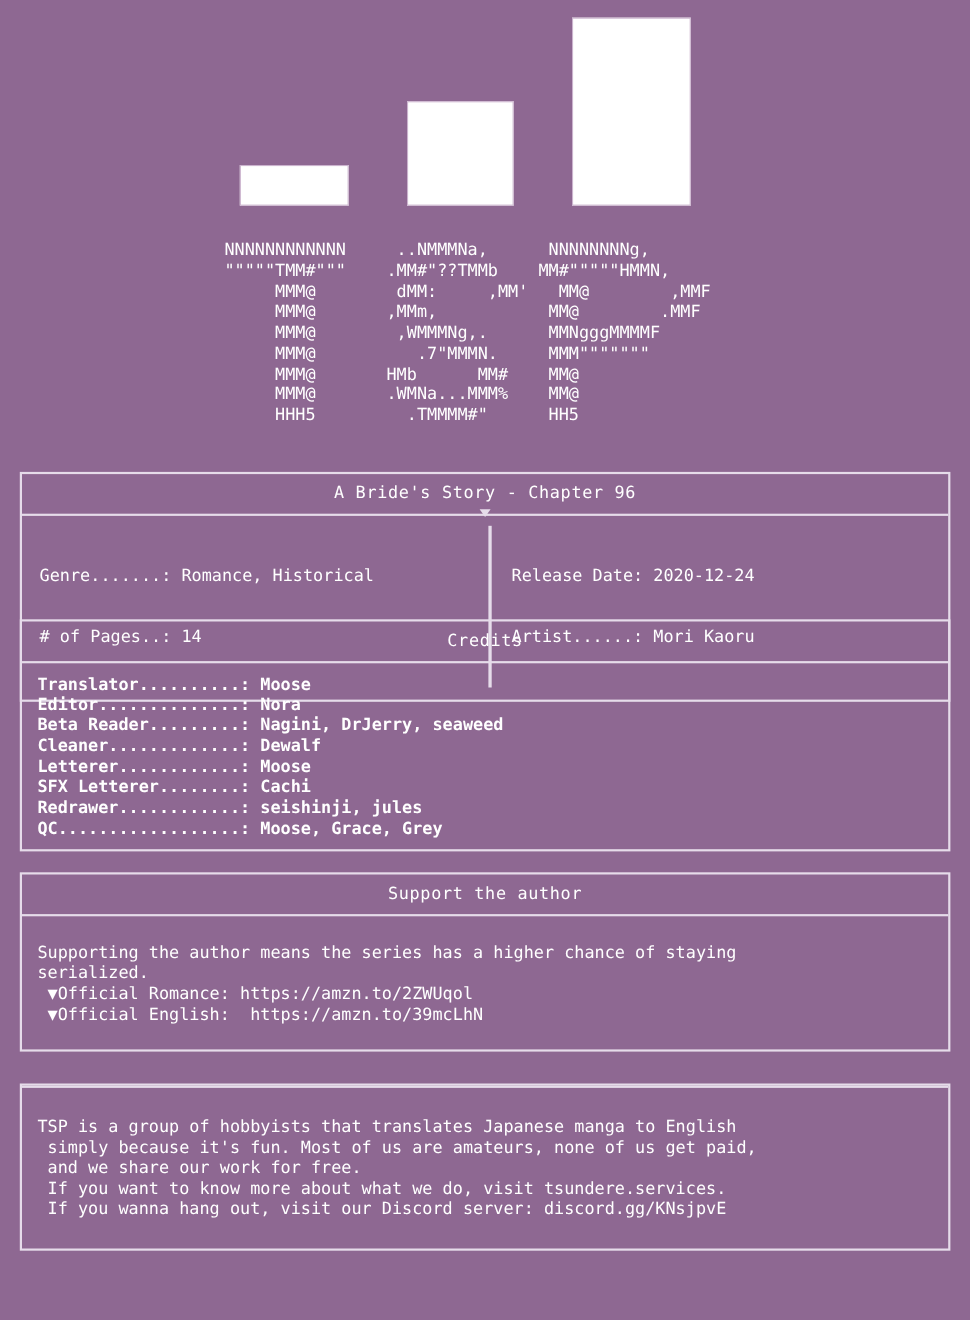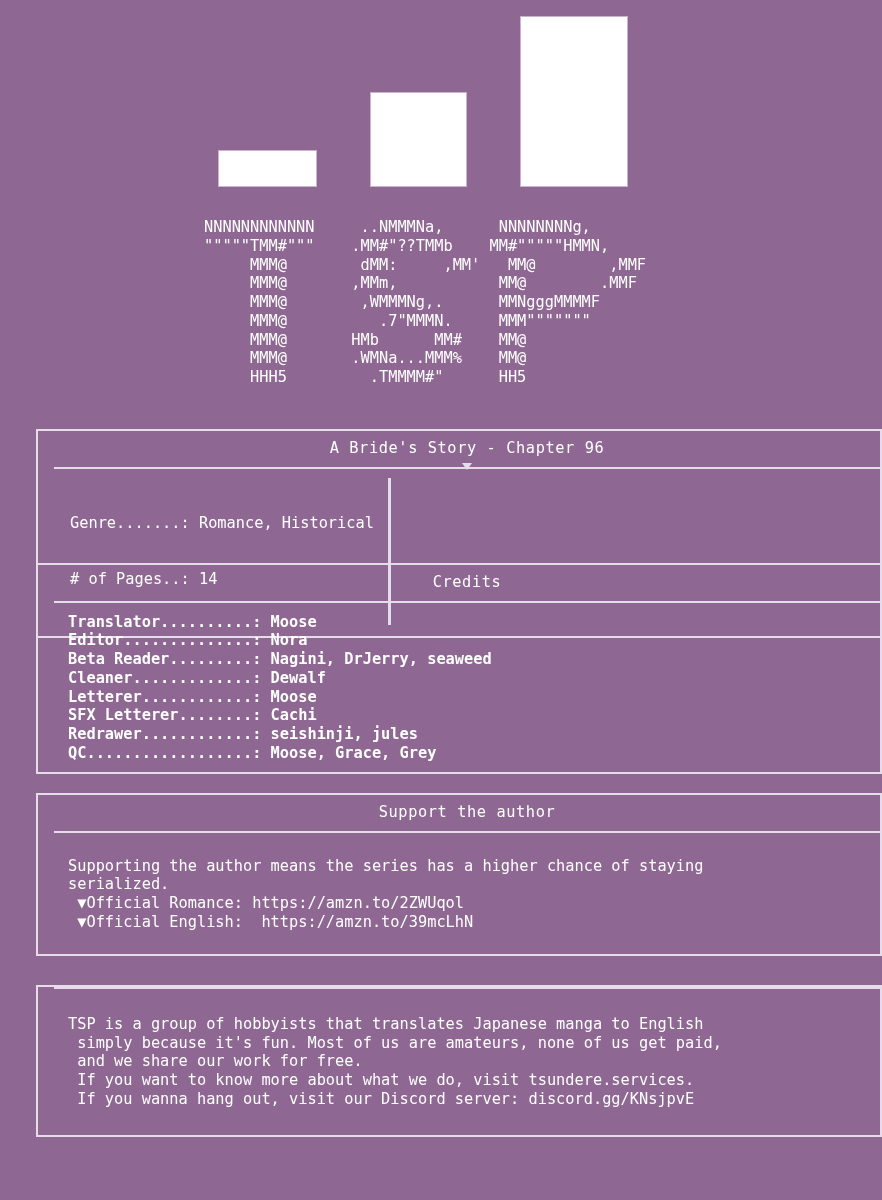--- a/index.html
+++ b/index.html
@@ -48,25 +48,24 @@
     line-height: 18.7px;
     letter-spacing: 0px;
     color: #ffffff;
     padding-left: 204px;
     font-weight: normal;
   }
 
   
   .panel {
     position: absolute;
-    left: 36px;
+    left: 18px;
     width: 846px;
     border: 2px solid #e6dcea;
     background: transparent;
-    padding-left: 16px;
   }
   .panel-title {
     text-align: center;
     font-size: 15.3px;
     line-height: 18.7px;
     padding: 8px 0 9px 0;
     letter-spacing: 0.6px;
     white-space: pre;
   }
   .panel-divider {
@@ -95,21 +94,21 @@
   #panel-info { top: 429px; }
   #info-cols {
     display: flex;
     padding: 8px 0 10px 0;
   }
   .info-col {
     font-size: 15.3px;
     line-height: 18.7px;
     white-space: pre;
   }
-  #info-col-left  { width: 334px; padding-left: 16px; }
+  #info-col-left  { width: 424px; padding-left: 16px; }
   #info-col-right { flex: 1; padding-left: 18px; }
   #info-vdivider {
     width: 3px;
     background: #e6dcea;
     margin: 1px 0 1px 0;
   }
   .info-line { white-space: pre; }
 
   
   #panel-credits { top: 563px; }
@@ -148,20 +147,24 @@
   <div class="panel-title">A Bride's Story - Chapter 96</div>
   <div class="panel-divider">
     <span class="marker"></span>
   </div>
   <div id="info-cols">
     <div class="info-col" id="info-col-left">
       <div class="info-line">Genre.......: Romance, Historical</div>
       <div class="info-line"># of Pages..: 14</div>
     </div>
     <div id="info-vdivider"></div>
+    <div class="info-col" id="info-col-right">
+      <div class="info-line">Release Date: 2020-12-24</div>
+      <div class="info-line">Artist......: Mori Kaoru</div>
+    </div>
   </div>
 </div>
 
 <div class="panel" id="panel-credits">
   <div class="panel-title">Credits</div>
   <div class="panel-divider"></div>
   <div class="panel-body" id="credits-list"><div class="credit-row">Translator..........: Moose</div><div class="credit-row">Editor..............: Nora</div><div class="credit-row">Beta Reader.........: Nagini, DrJerry, seaweed</div><div class="credit-row">Cleaner.............: Dewalf</div><div class="credit-row">Letterer............: Moose</div><div class="credit-row">SFX Letterer........: Cachi</div><div class="credit-row">Redrawer............: seishinji, jules</div><div class="credit-row">QC..................: Moose, Grace, Grey</div></div>
 </div>
 
 <div class="panel" id="panel-support">

